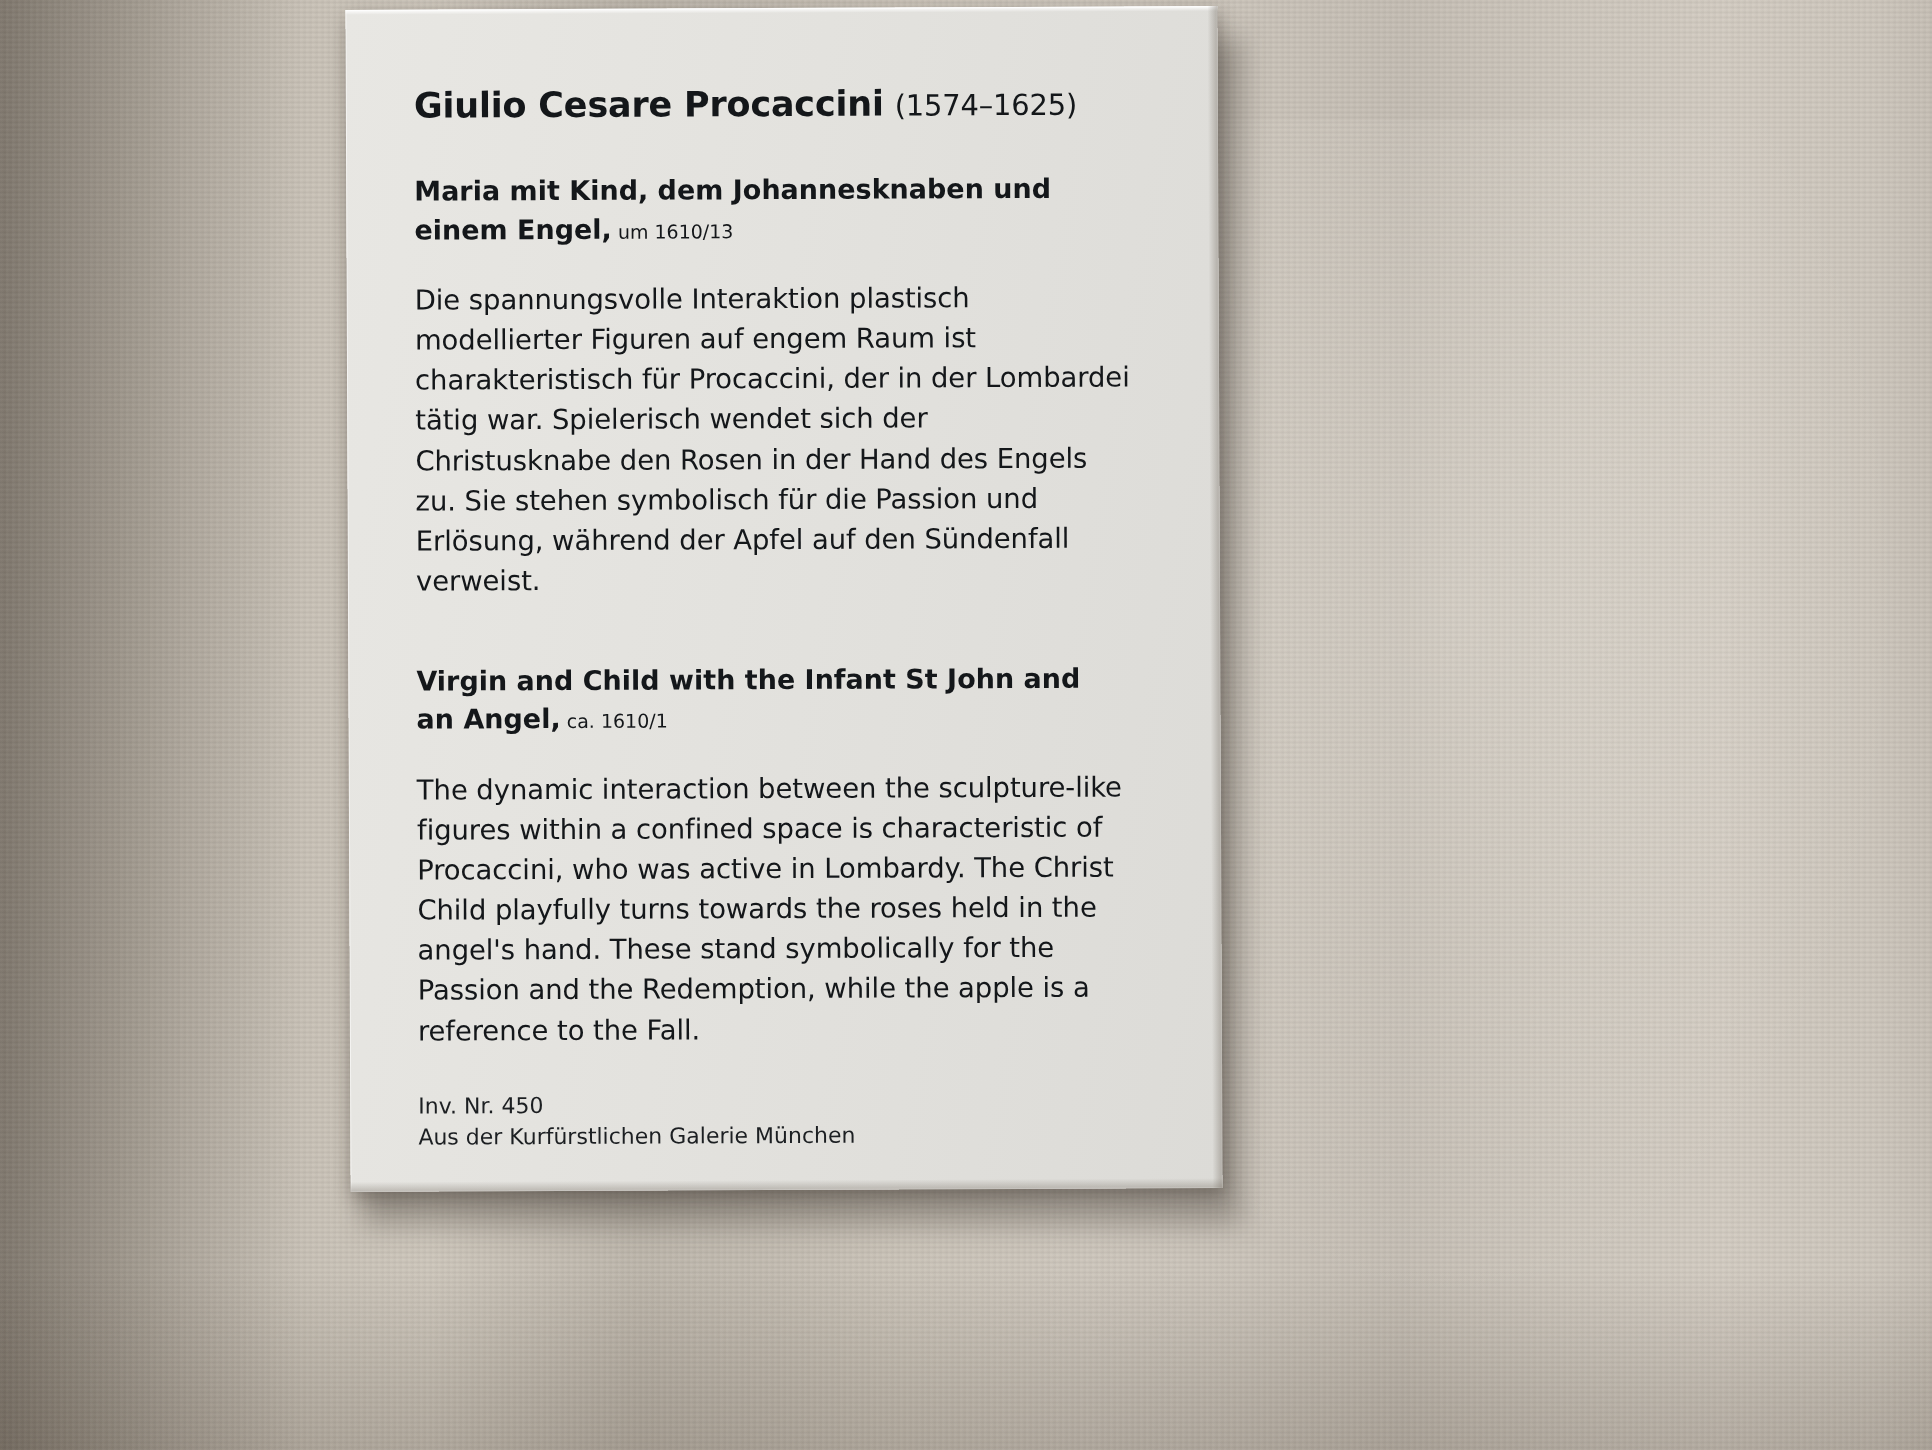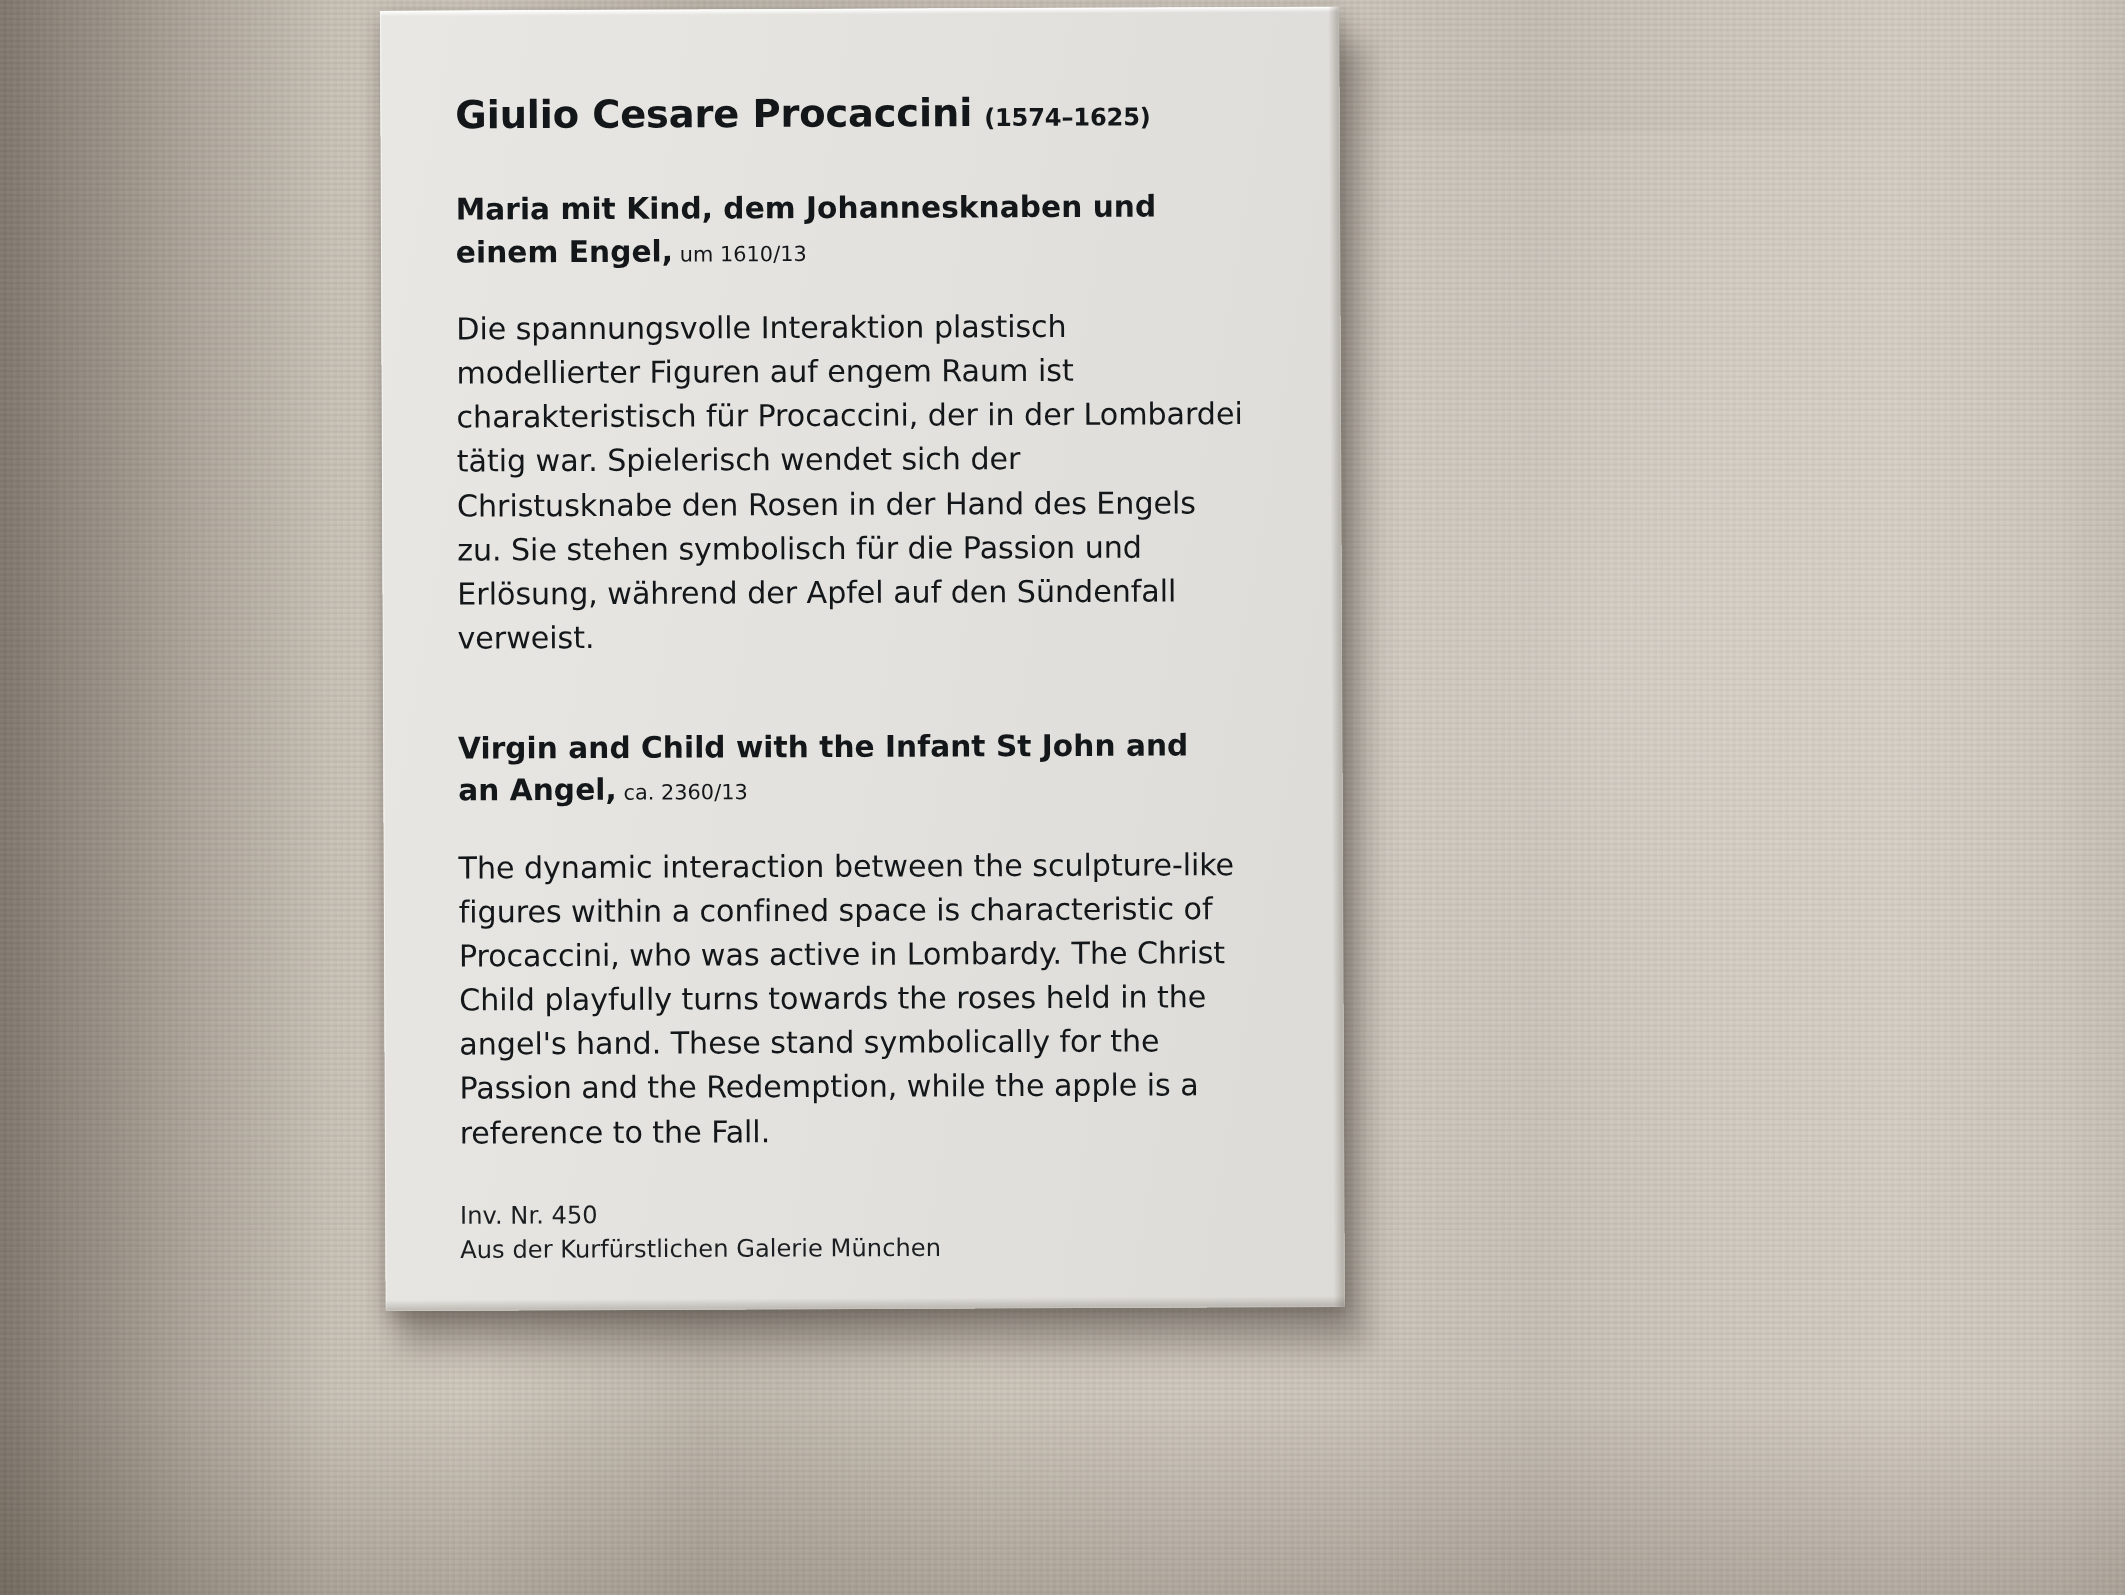--- a/index.html
+++ b/index.html
@@ -136,22 +136,22 @@
   .artist-line {
     font-size: 35px;
     line-height: 1.18;
     margin: 0 0 46px 0;
     letter-spacing: -0.2px;
   }
   .artist-name {
     font-weight: bold;
   }
   .artist-dates {
-    font-weight: bold;
-    font-size: 22px;
+    font-weight: normal;
+    font-size: 29px;
   }
 
   .work-title {
     font-size: 27px;
     font-weight: bold;
     line-height: 1.42;
     margin: 0 0 30px 0;
     max-width: 690px;
   }
   .work-date {
@@ -202,21 +202,21 @@
 
     <div class="section-de">
       <p class="work-title">
         <span>Maria mit Kind, dem Johannesknaben und einem Engel,</span><span class="work-date"> um 1610/13</span>
       </p>
       <p class="body-text">Die spannungsvolle Interaktion plastisch modellierter Figuren auf engem Raum ist charakteristisch für Procaccini, der in der Lombardei tätig war. Spielerisch wendet sich der Christusknabe den Rosen in der Hand des Engels zu. Sie stehen symbolisch für die Passion und Erlösung, während der Apfel auf den Sündenfall verweist.</p>
     </div>
 
     <div class="section-en">
       <p class="work-title">
-        <span>Virgin and Child with the Infant St John and an Angel,</span><span class="work-date"> ca. 2360/13</span>
+        <span>Virgin and Child with the Infant St John and an Angel,</span><span class="work-date"> ca. 1610/1</span>
       </p>
       <p class="body-text">The dynamic interaction between the sculpture-like figures within a confined space is characteristic of Procaccini, who was active in Lombardy. The Christ Child playfully turns towards the roses held in the angel's hand. These stand symbolically for the Passion and the Redemption, while the apple is a reference to the Fall.</p>
     </div>
 
     <p class="credit">
       <span>Inv. Nr. 450</span><br>
       <span>Aus der Kurfürstlichen Galerie München</span>
     </p>
 
   </div>

